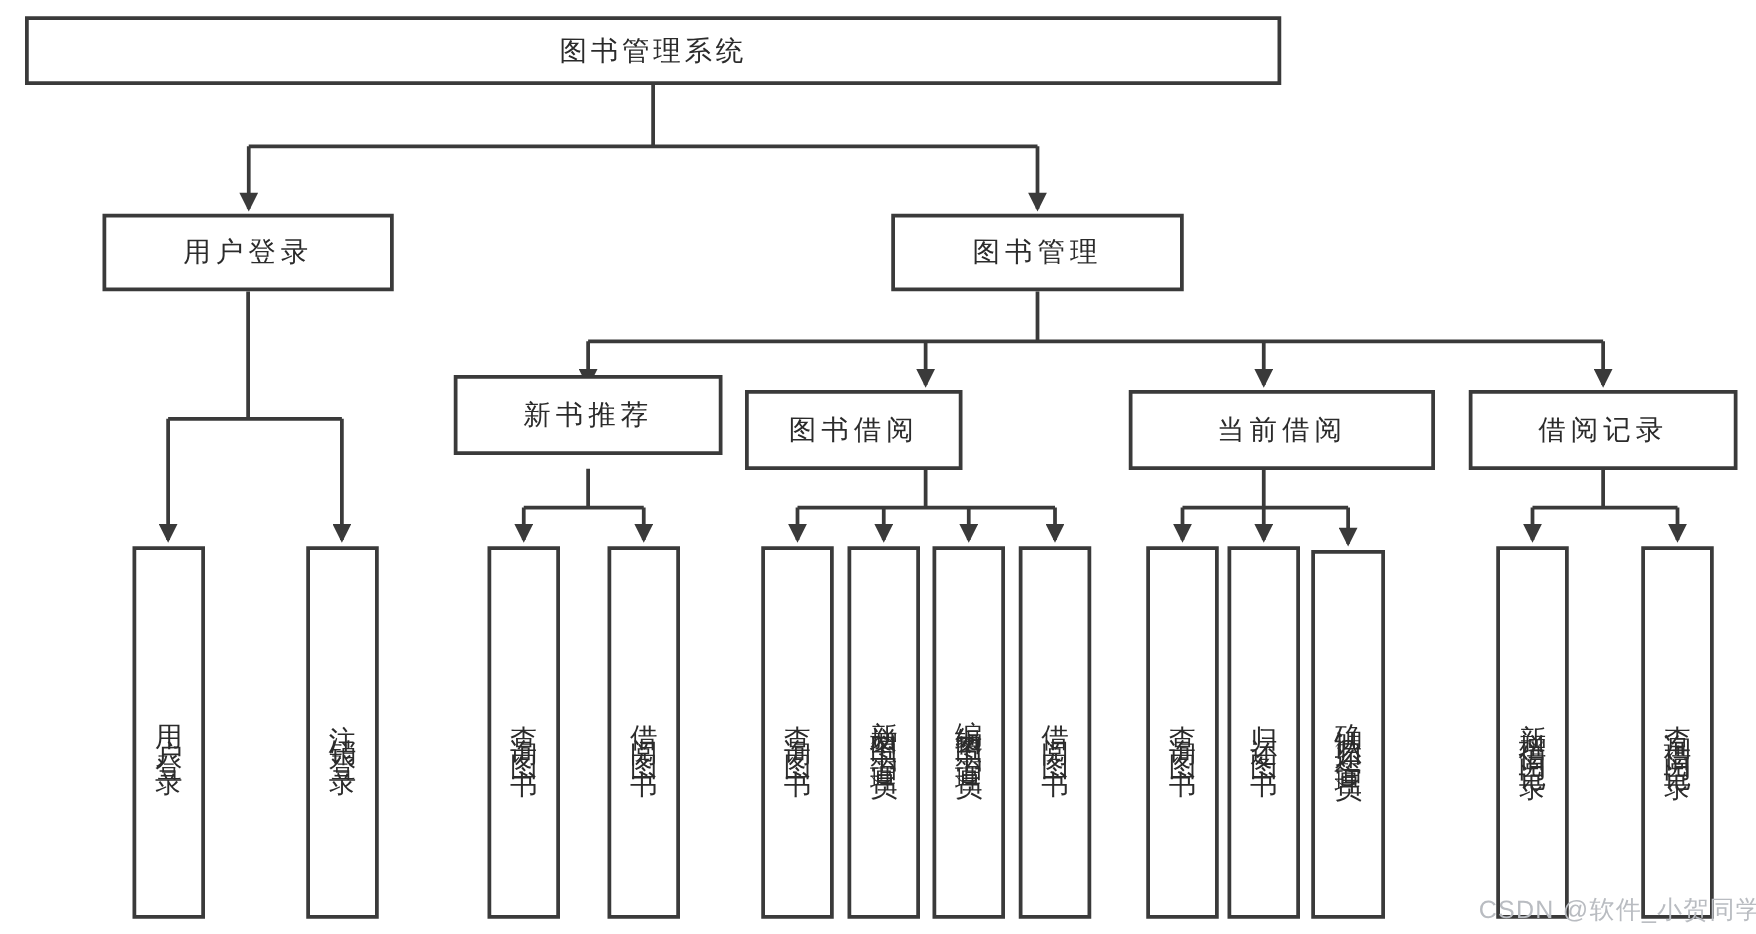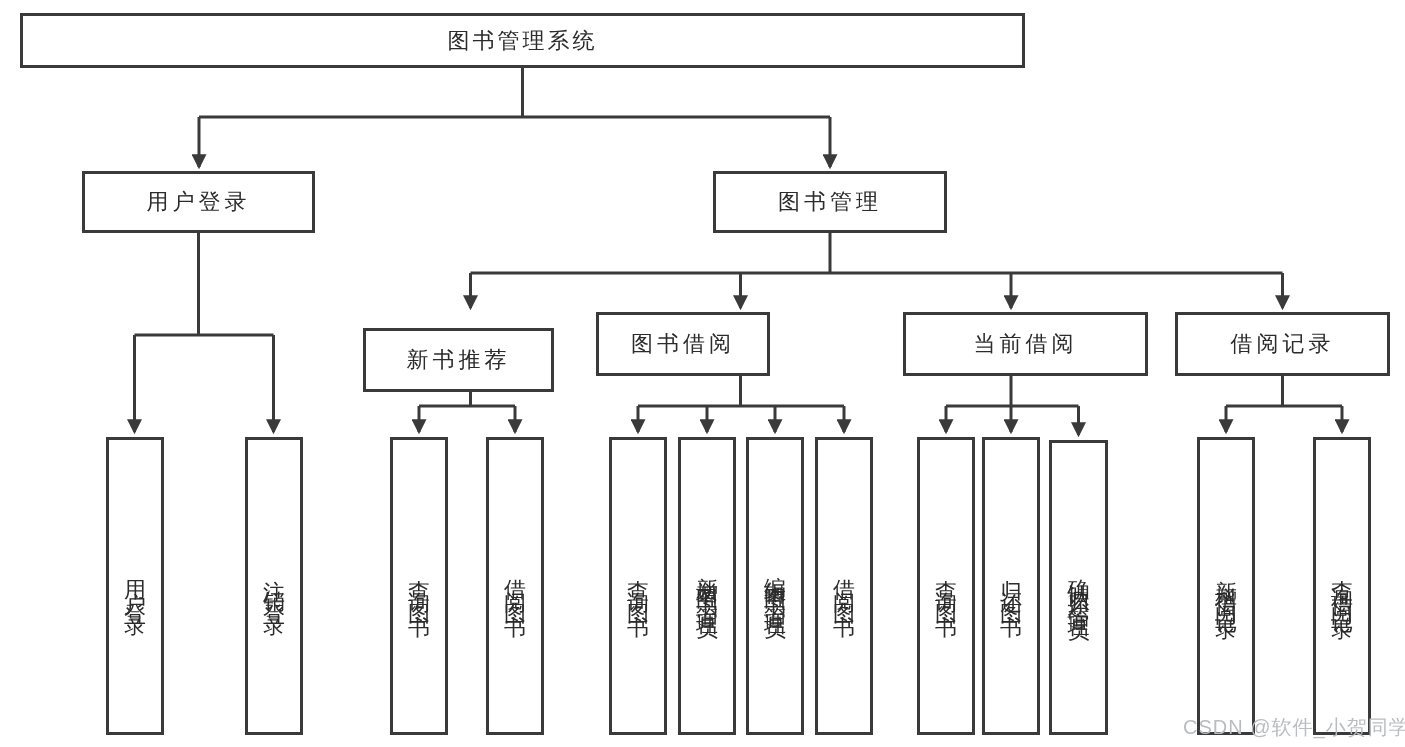--- a/index.html
+++ b/index.html
@@ -95,21 +95,21 @@
     <span class="h-label">图书管理系统</span>
   </div>
 
   <div class="box" style="left:82px;top:171px;width:233px;height:62px">
     <span class="h-label">用户登录</span>
   </div>
   <div class="box" style="left:713px;top:171px;width:234px;height:62px">
     <span class="h-label">图书管理</span>
   </div>
 
-  <div class="box" style="left:363px;top:328px;width:191px;height:64px">
+  <div class="box" style="left:363px;top:300px;width:215px;height:64px">
     <span class="h-label">新书推荐</span>
   </div>
   <div class="box" style="left:596px;top:312px;width:174px;height:64px">
     <span class="h-label">图书借阅</span>
   </div>
   <div class="box" style="left:903px;top:312px;width:245px;height:64px">
     <span class="h-label">当前借阅</span>
   </div>
   <div class="box" style="left:1175px;top:312px;width:215px;height:64px">
     <span class="h-label">借阅记录</span>

